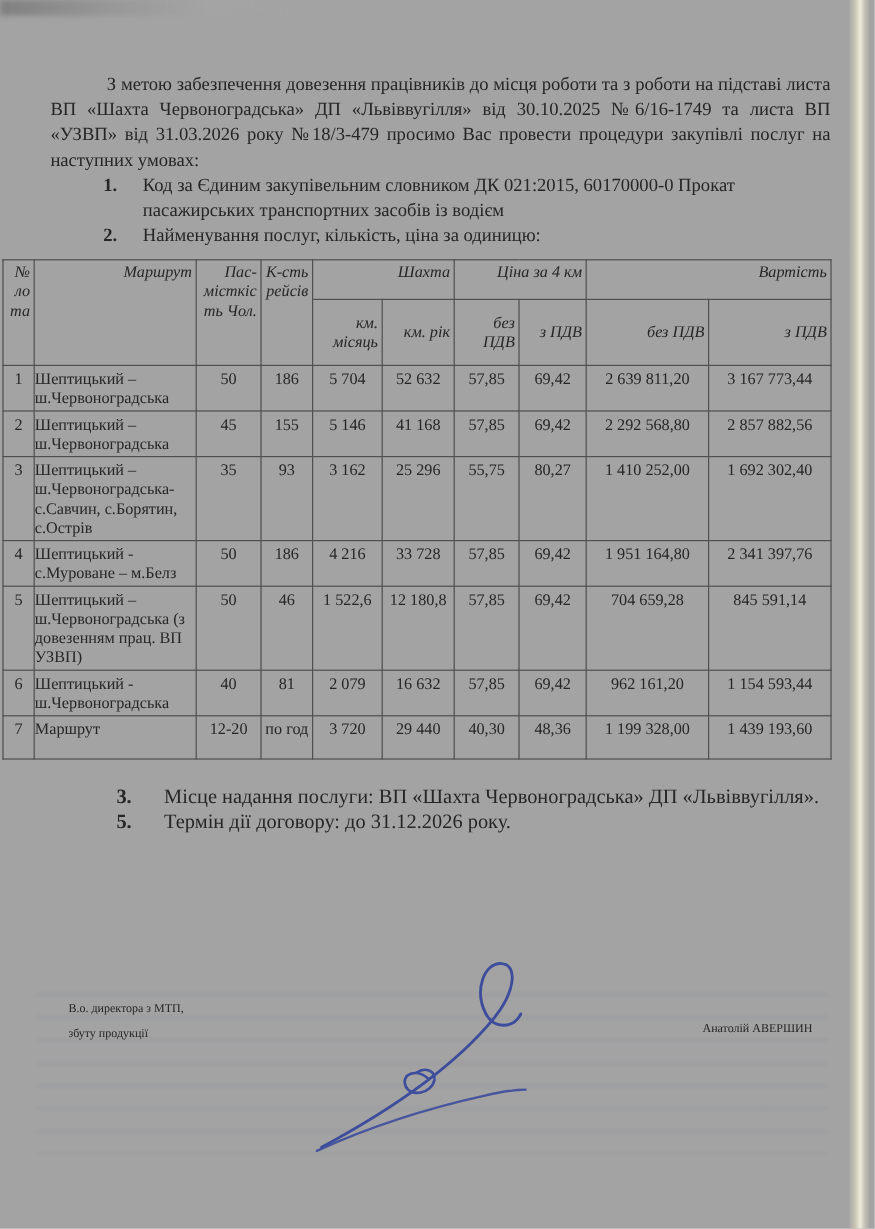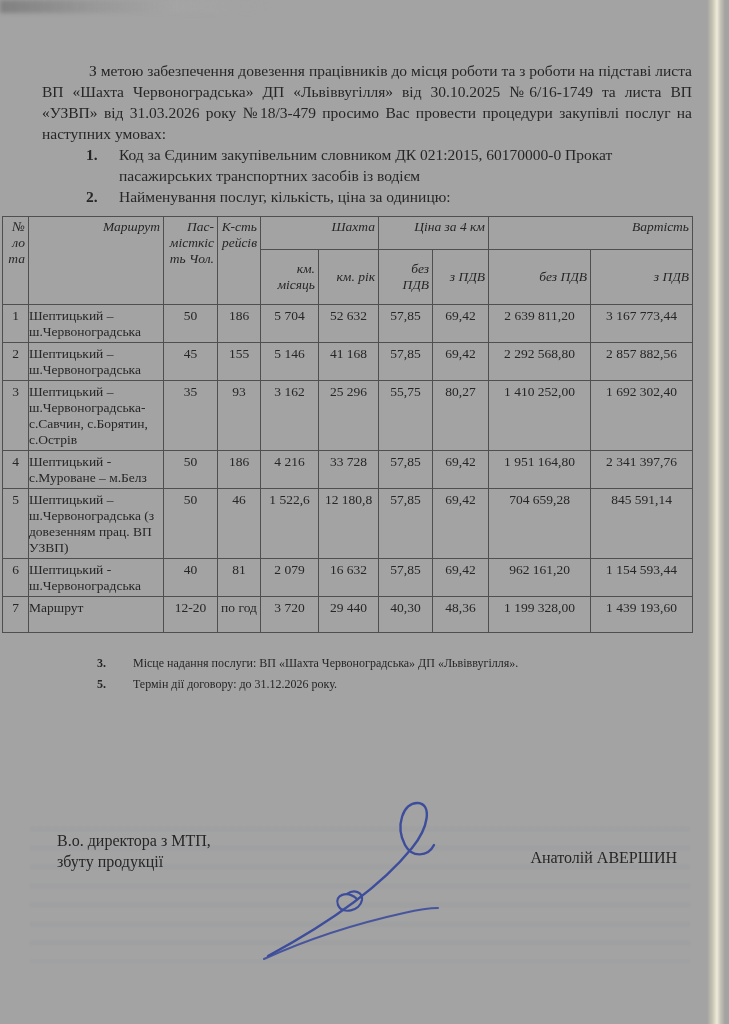--- a/index.html
+++ b/index.html
@@ -32,21 +32,21 @@
   .para{
     margin:60px 37px 0 42px;
     font-size:15.5px;line-height:21px;
     text-align:justify;text-indent:47px;
   }
   .list-top{margin:0 38px 0 86px;}
   .li-top{display:flex;font-size:15.5px;line-height:21px;}
   .li-top .num{font-weight:bold;width:33px;flex:none;}
   .li-top .txt{max-width:522px;}
   .list-bottom{margin:20px 38px 0 97px;}
-  .li-bottom{font-size:12px;line-height:21px;text-align:justify;}
+  .li-bottom{font-size:17px;line-height:21px;text-align:justify;}
   .li-bottom .num{font-weight:bold;padding-right:27px;}
   
   table.proc{
     margin:9px 0 0 2px;width:690px;
     border-collapse:collapse;table-layout:fixed;
     font-size:13.5px;line-height:16px;
   }
   table.proc th,table.proc td{
     border:1px solid #4f4f4f;
     padding:2px 3px;
@@ -62,21 +62,21 @@
   col.c-lot{width:26px;}  col.c-route{width:135px;}
   col.c-cap{width:54px;}  col.c-trips{width:43px;}
   col.c-kmm{width:58px;}  col.c-kmy{width:60px;}
   col.c-pn{width:54px;}   col.c-pv{width:56px;}
   col.c-cn{width:102px;}  col.c-cv{width:102px;}
   tbody tr{height:36px;}
   
   .sig-block{
     position:absolute;left:57px;right:52px;top:830px;
     display:flex;align-items:flex-end;justify-content:space-between;
-    font-size:16px;line-height:21px;
+    font-size:10px;line-height:21px;
   }
   .sig-title div{white-space:nowrap;}
   .sig-name{margin-bottom:4px;white-space:nowrap;}
   .sig-scribble{position:absolute;left:262px;top:796px;width:205px;height:165px;}
   .sig-scribble svg{width:100%;height:100%;}
 </style>
 </head>
 <body>
 
 <div class="page">

